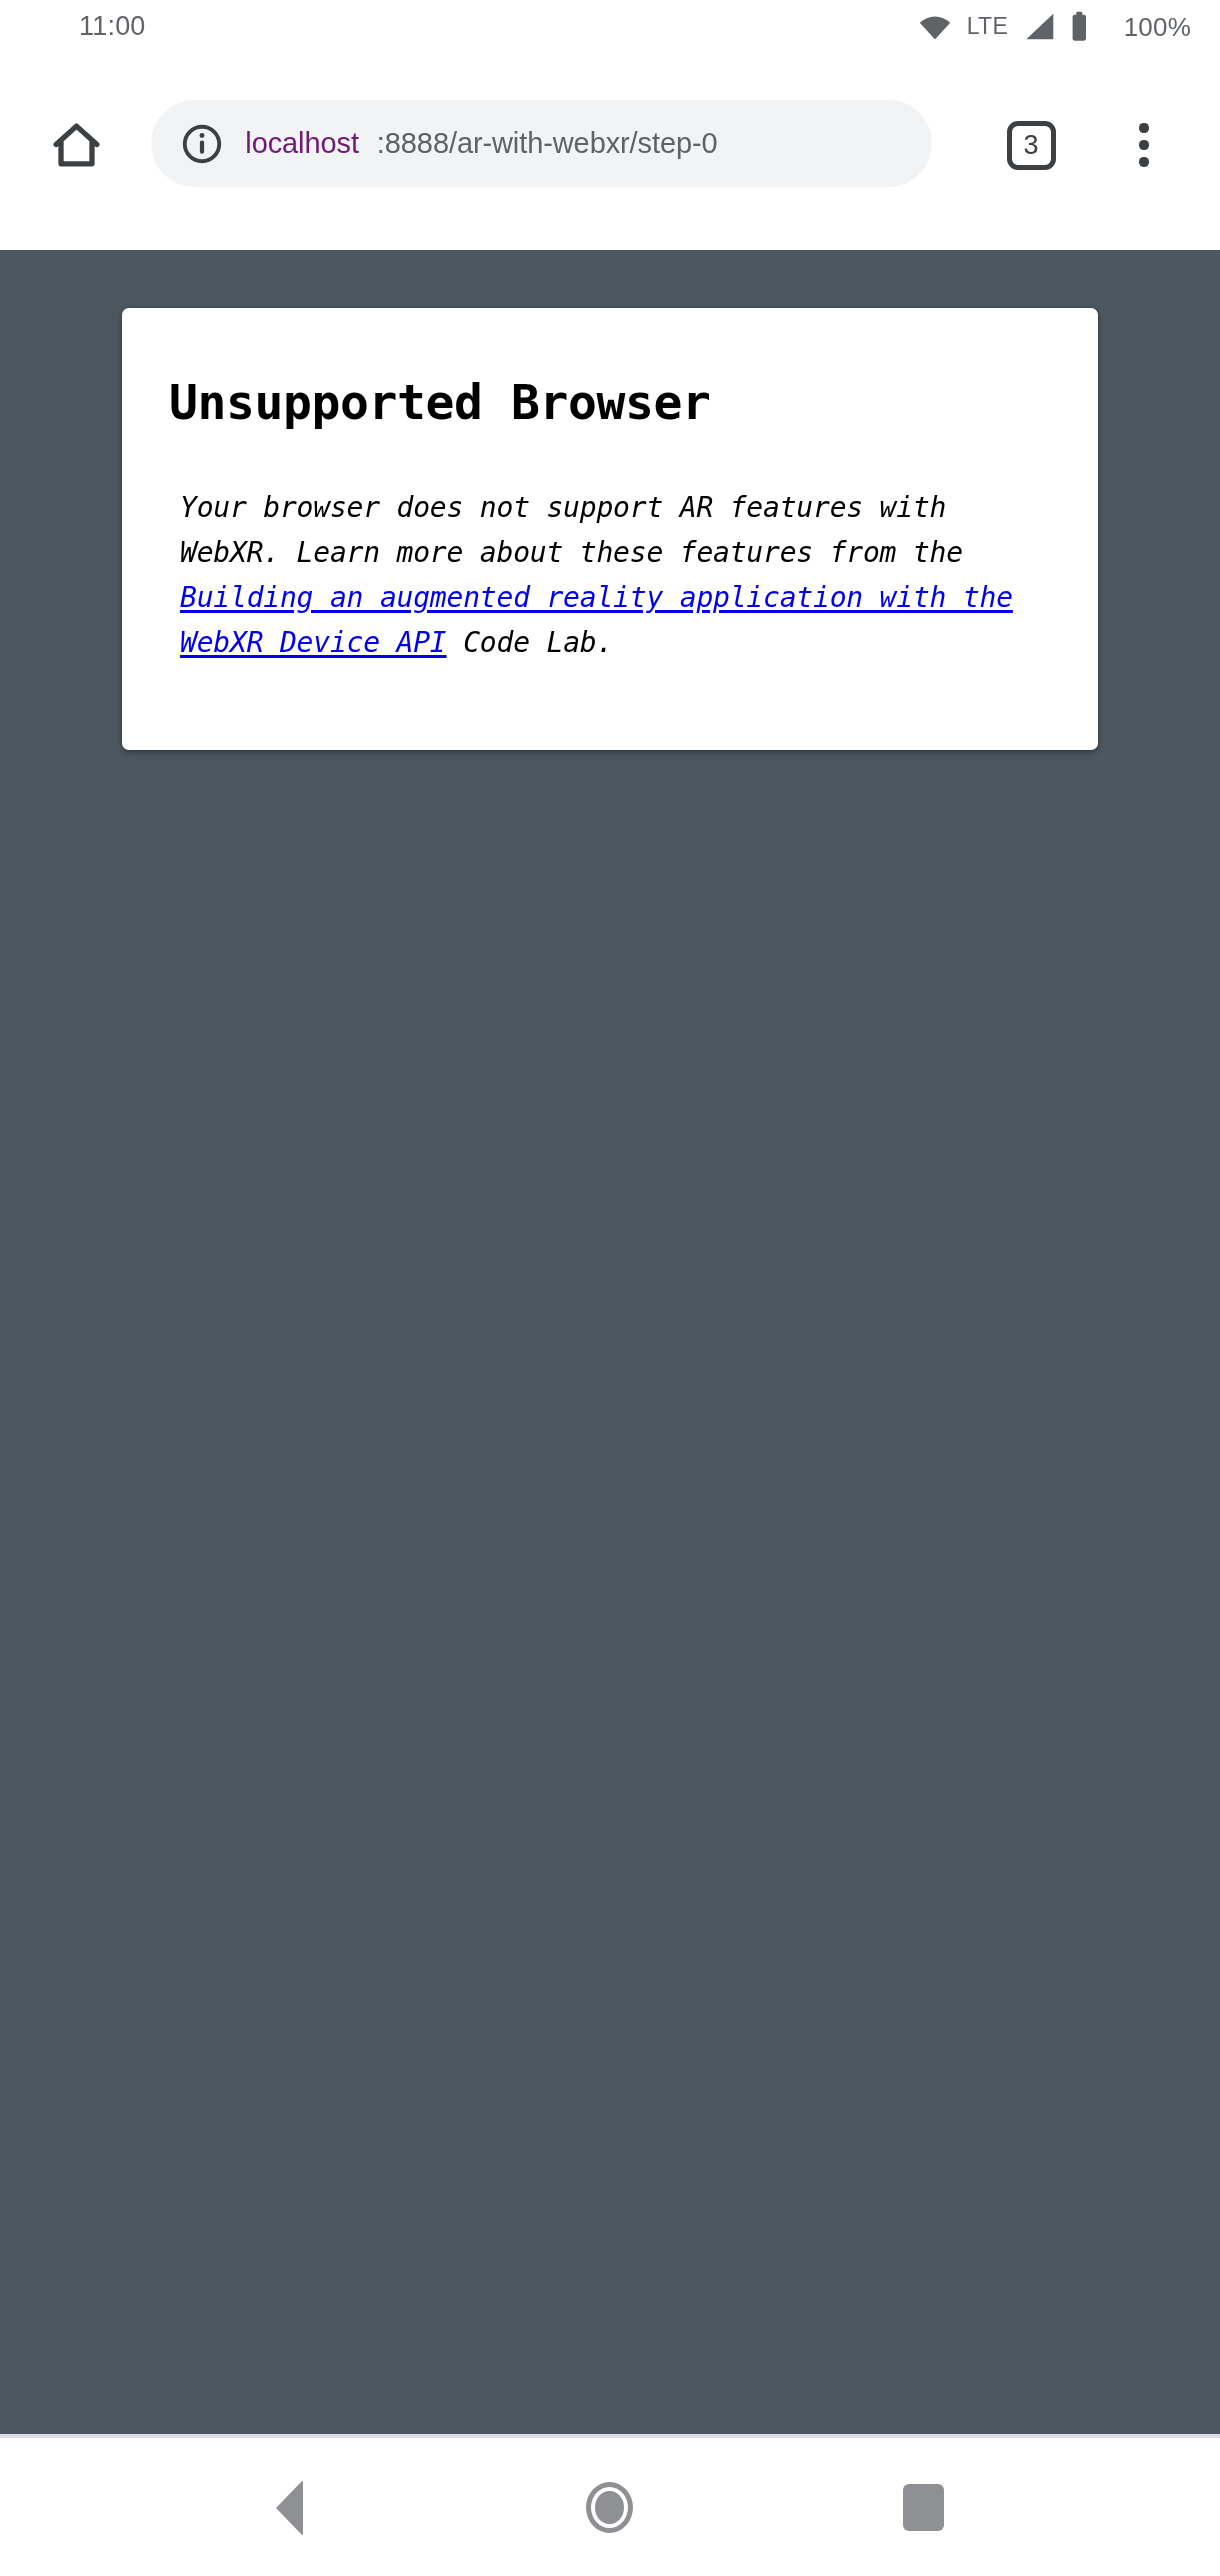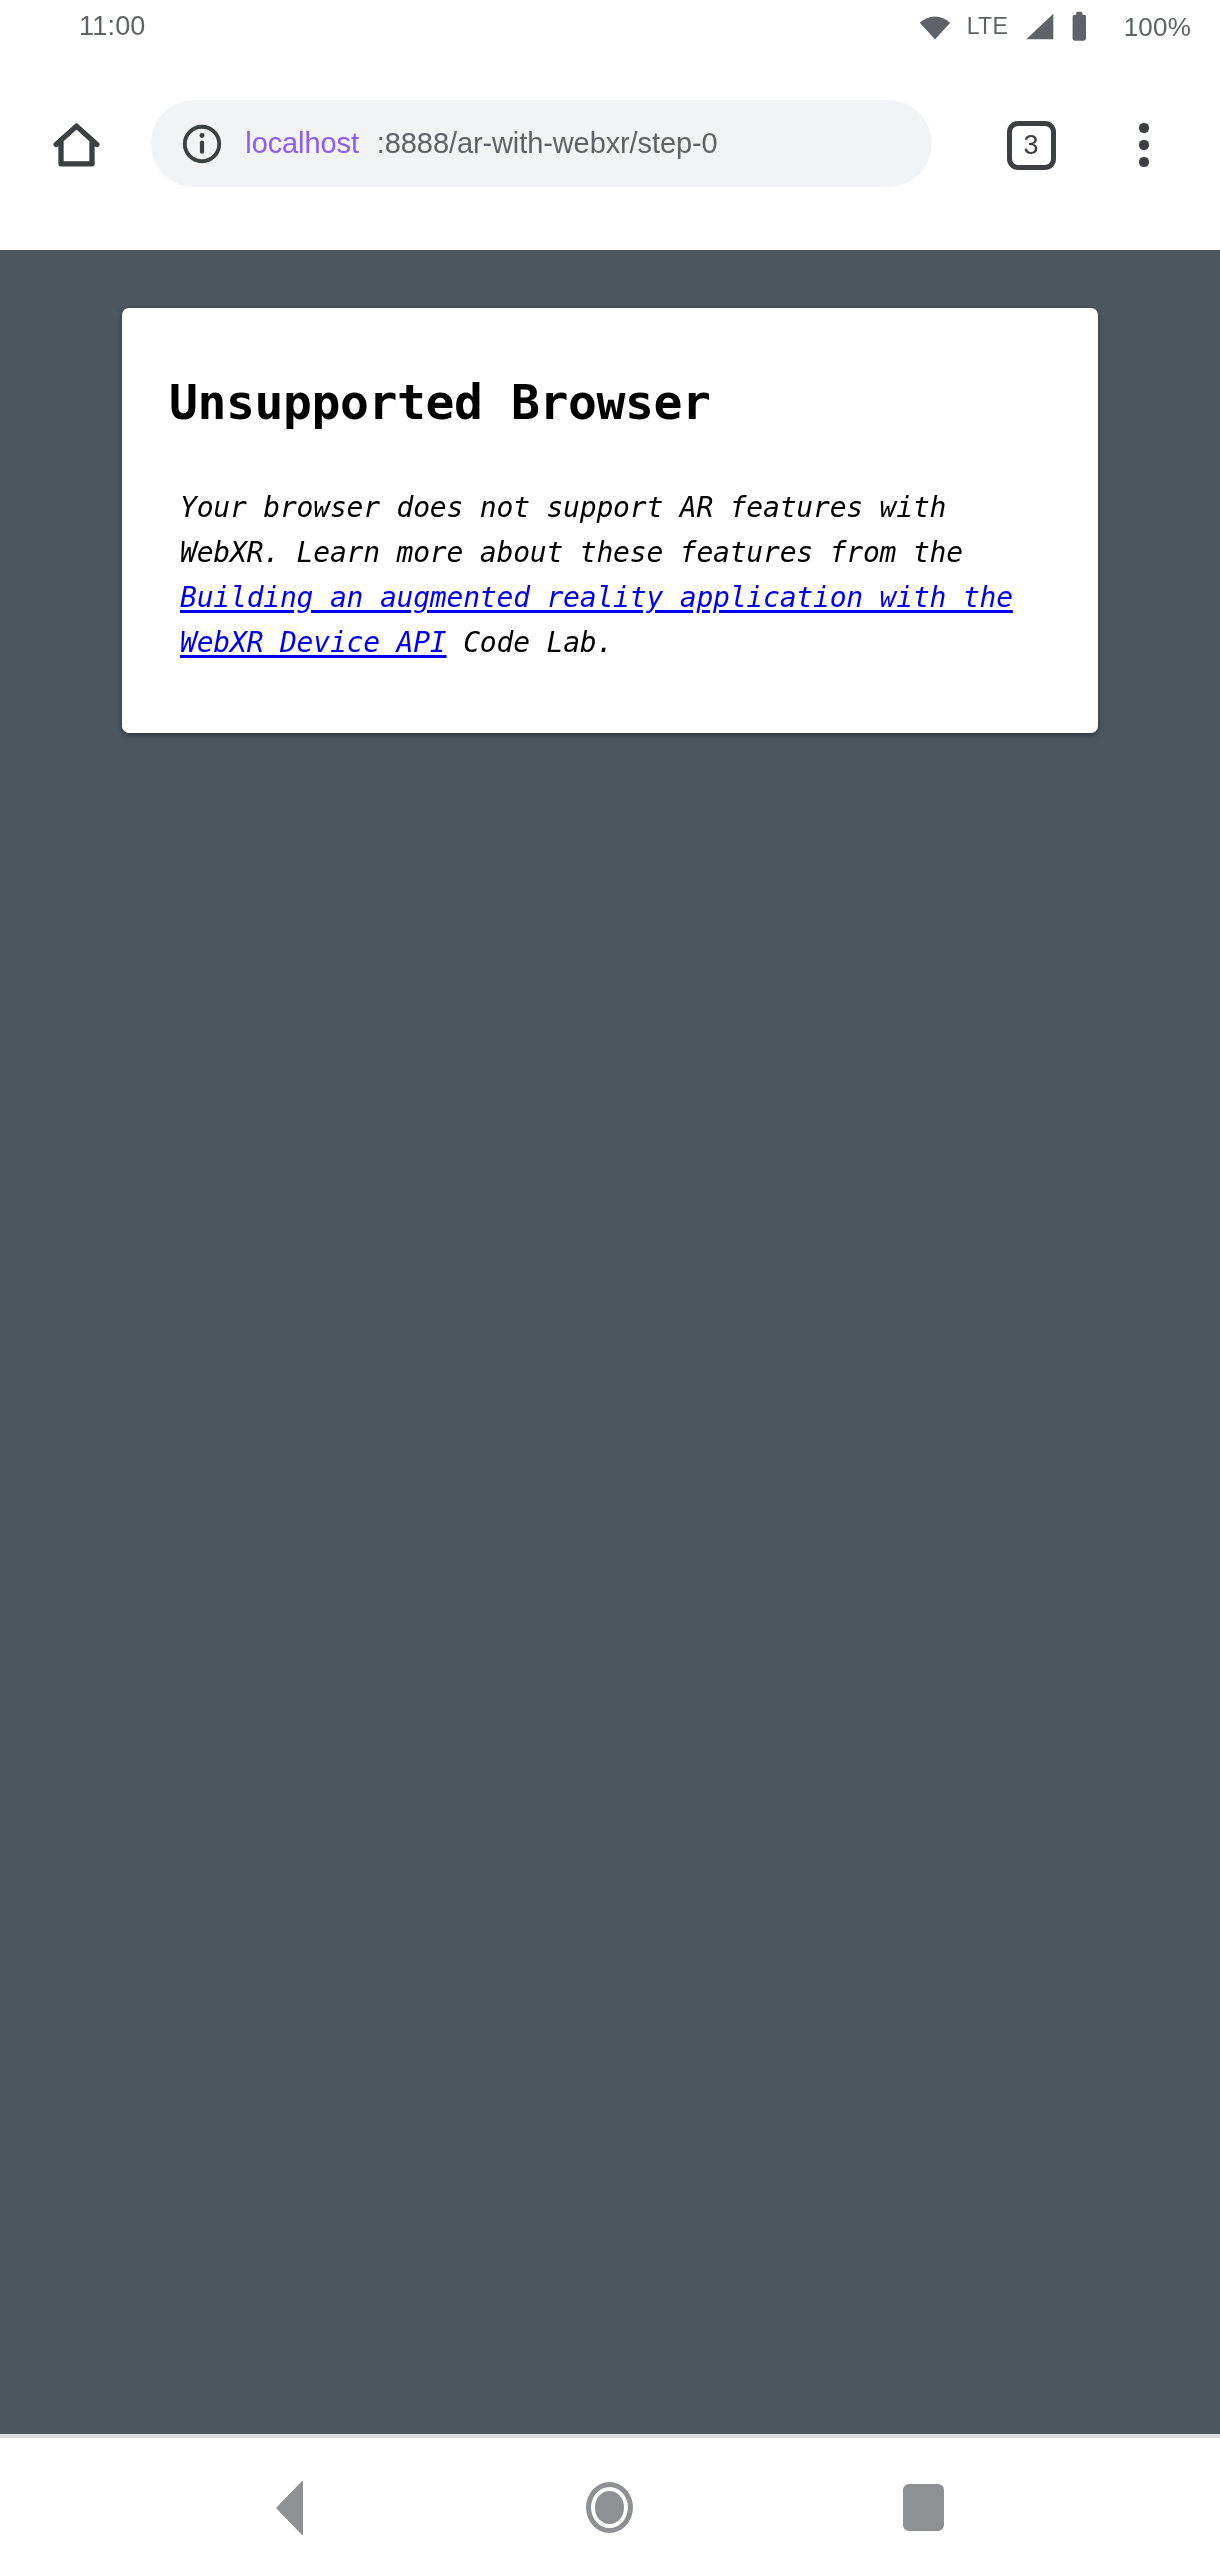--- a/index.html
+++ b/index.html
@@ -84,21 +84,21 @@
     display: flex; align-items: center; justify-content: center;
     margin-right: 20.3px;
   }
   .url-text {
     font-size: 29px;
     line-height: 1;
     white-space: nowrap;
     color: #5f6368;
     letter-spacing: -0.1px;
   }
-  .url-host { color: #8b5cf6; }
+  .url-host { color: #701a75; }
   .url-rest { color: #5f6368; margin-left: 18px; }
 
   .tab-counter {
     position: absolute;
     left: 997px; top: 58px;
     width: 68px; height: 68px;
     display: flex; align-items: center; justify-content: center;
   }
   .tab-box {
     width: 49px; height: 49px;
@@ -136,21 +136,21 @@
     overflow: hidden;
   }
   .card {
     position: absolute;
     left: 122px; top: 58px;
     width: 976px;
     background: #ffffff;
     border-radius: 6.8px;
     box-shadow: 0 2.5px 6px rgba(0,0,0,0.26), 0 0.8px 2.5px rgba(0,0,0,0.18);
     box-sizing: border-box;
-    padding: 47px 47px 57px 47px;
+    padding: 47px 47px 74px 47px;
   }
   .card-title {
     margin: 0;
     font-family: "DejaVu Sans Mono", "Liberation Mono", monospace;
     font-weight: bold;
     font-size: 48px;
     line-height: 1.18;
     color: #000000;
     letter-spacing: -0.4px;
     padding-top: 18.6px;

